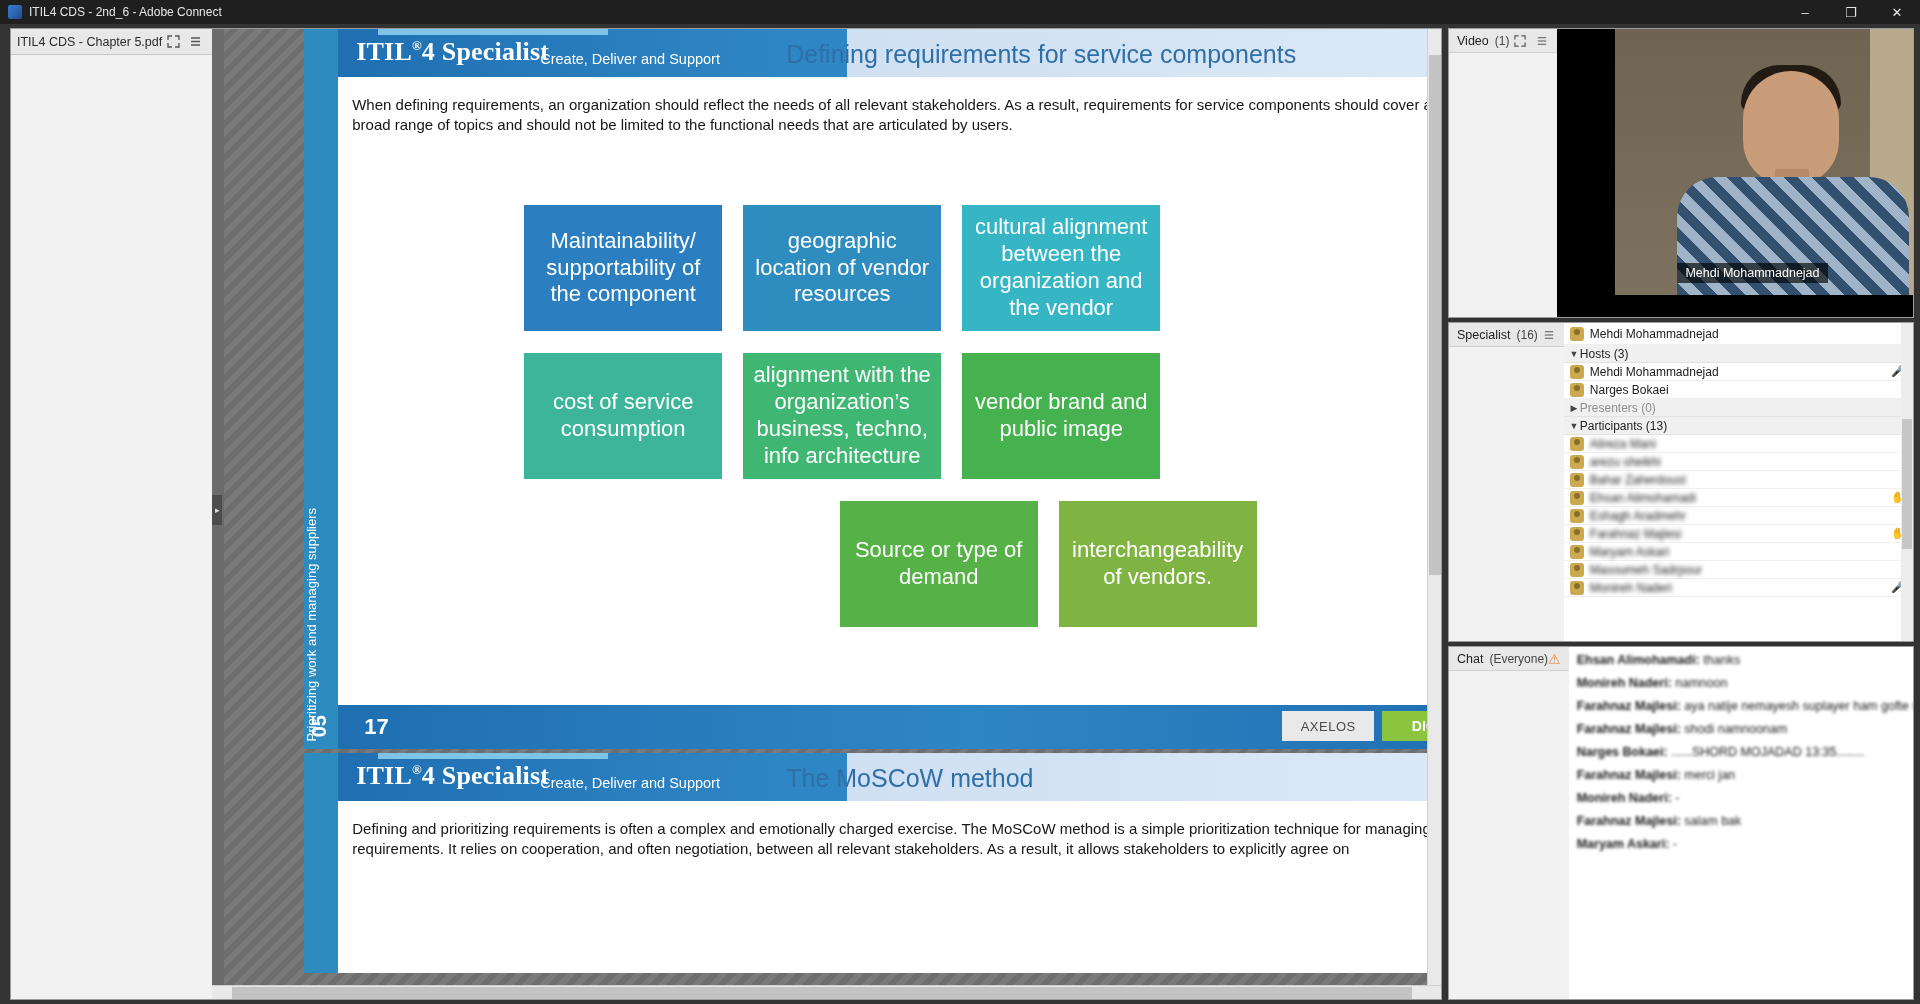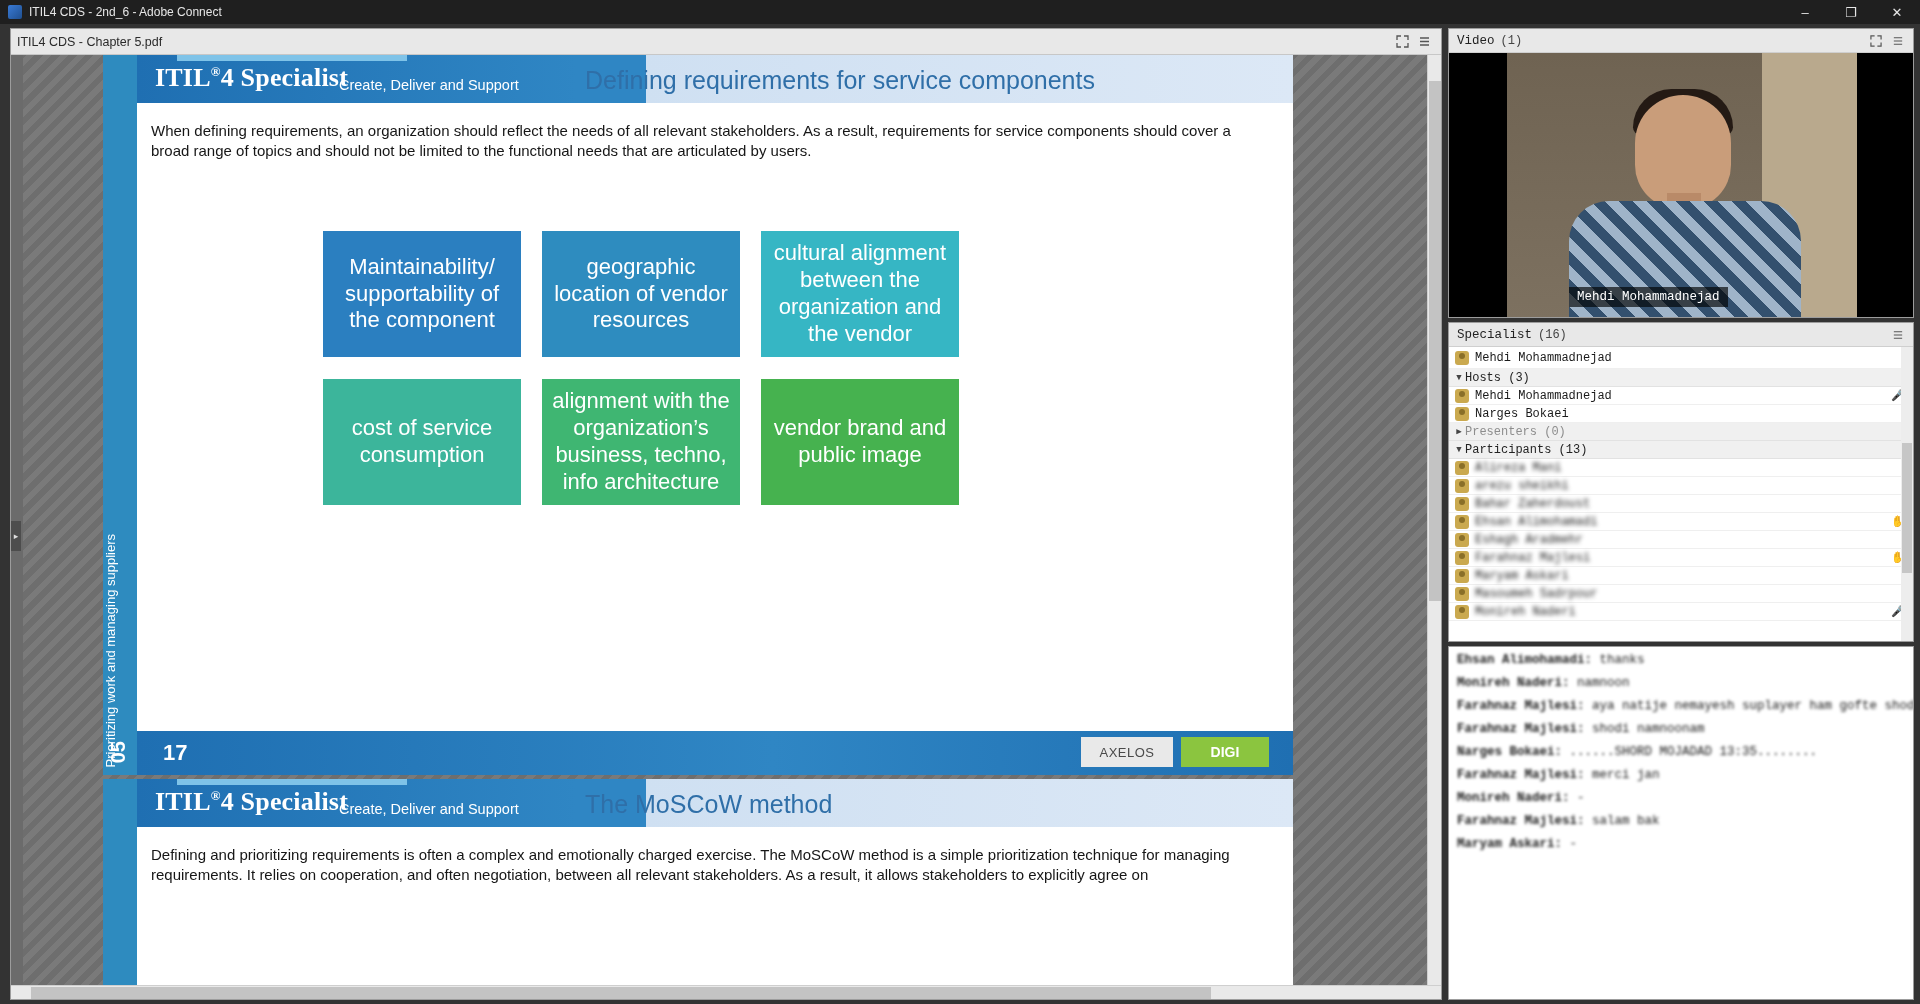--- a/index.html
+++ b/index.html
@@ -30,21 +30,21 @@
     color: #e6e6e6; font-size: 13px; line-height: 1;
   }
 
   
   .content { position: absolute; left: 0; top: 24px; width: 1920px; height: 980px; background: #333; }
 
   
   .share-pod {
     position: absolute; left: 10px; top: 4px; width: 1432px; height: 972px;
     background: #f2f2f2; border: 1px solid #9c9c9c;
-    display: flex; flex-direction: column;
+    display: flex; flex-direction: row;
   }
   .pod-header {
     height: 26px; background: #e8e8e8; border-bottom: 1px solid #c7c7c7;
     display: flex; align-items: center; padding: 0 6px;
     font-size: 12.5px; color: #2a2a2a; position: relative;
   }
   .pod-header .pod-title { flex: 1; }
   .pod-ctrl { width: 22px; height: 20px; display: flex; align-items: center; justify-content: center; color: #555; }
 
   .share-body { flex: 1; position: relative; background: #6f6f6f; overflow: hidden; }
@@ -146,21 +146,21 @@
   .share-hscroll {
     position: absolute; left: 0; bottom: 0; height: 14px; width: 100%;
     background: #e9e9e9; border-top: 1px solid #cfcfcf;
   }
   .share-hthumb { position: absolute; left: 20px; top: 1px; width: 1180px; height: 12px; background: #c3c3c3; }
 
   
   .rightcol { position: absolute; left: 1448px; top: 4px; width: 466px; height: 972px; }
   .pod {
     background: #f2f2f2; border: 1px solid #9c9c9c; position: absolute; left: 0; width: 466px;
-    display: flex; flex-direction: column; font-family: Liberation Mono, monospace;
+    display: flex; flex-direction: row;
   }
   .pod .pod-head {
     height: 24px; background: #e8e8e8; border-bottom: 1px solid #cfcfcf;
     display: flex; align-items: center; padding: 0 4px 0 8px; font-size: 12.5px; color: #222;
   }
   .pod .pod-head .cnt { color: #444; margin-left: 6px; font-size: 12px; }
   .pod .pod-head .spacer { flex: 1; }
 
   
   #video-pod { top: 0; height: 290px; }
@@ -289,20 +289,24 @@
           <div class="boxes">
             <div class="row">
               <div class="bx w1 h1" style="background:#2b7fc0">Maintainability/ supportability of the component</div>
               <div class="bx w1 h1" style="background:#2e8cbf">geographic location of vendor resources</div>
               <div class="bx w1 h1" style="background:#36b6c4">cultural alignment between the organization and the vendor</div>
             </div>
             <div class="row">
               <div class="bx w1 h1" style="background:#3cb59b">cost of service consumption</div>
               <div class="bx w1 h1" style="background:#3fb672">alignment with the organization’s business, techno, info architecture</div>
               <div class="bx w1 h1" style="background:#46b24f">vendor brand and public image</div>
+            </div>
+            <div class="row r3">
+              <div class="bx w1 h1" style="background:#56b246">Source or type of demand</div>
+              <div class="bx w1 h1" style="background:#7fb342">interchangeability of vendors.</div>
             </div>
           </div>
 
           <div class="slide-footer">
             <div class="pagenum">17</div>
             <div class="logo-axelos">AXELOS</div>
             <div class="logo-digi">DIGI</div>
           </div>
         </div>
 
@@ -441,20 +445,26 @@
             <span class="att-icon-right">🎤</span>
           </div>
 
           <div class="att-vscroll">
             <div class="att-vthumb"></div>
           </div>
         </div>
       </div>
 
       <div class="pod" id="chat-pod">
+        <div class="pod-head">
+          <span>Chat</span>
+          <span class="cnt">(Everyone)</span>
+          <span class="spacer"></span>
+          <span class="chat-head-warn">⚠</span>
+        </div>
         <div class="chat-body">
           <div class="chat-line blurred">
             <span class="chat-name">Ehsan Alimohamadi:</span>
             <span>thanks</span>
           </div>
           <div class="chat-line blurred">
             <span class="chat-name">Monireh Naderi:</span>
             <span>namnoon</span>
           </div>
           <div class="chat-line blurred">

